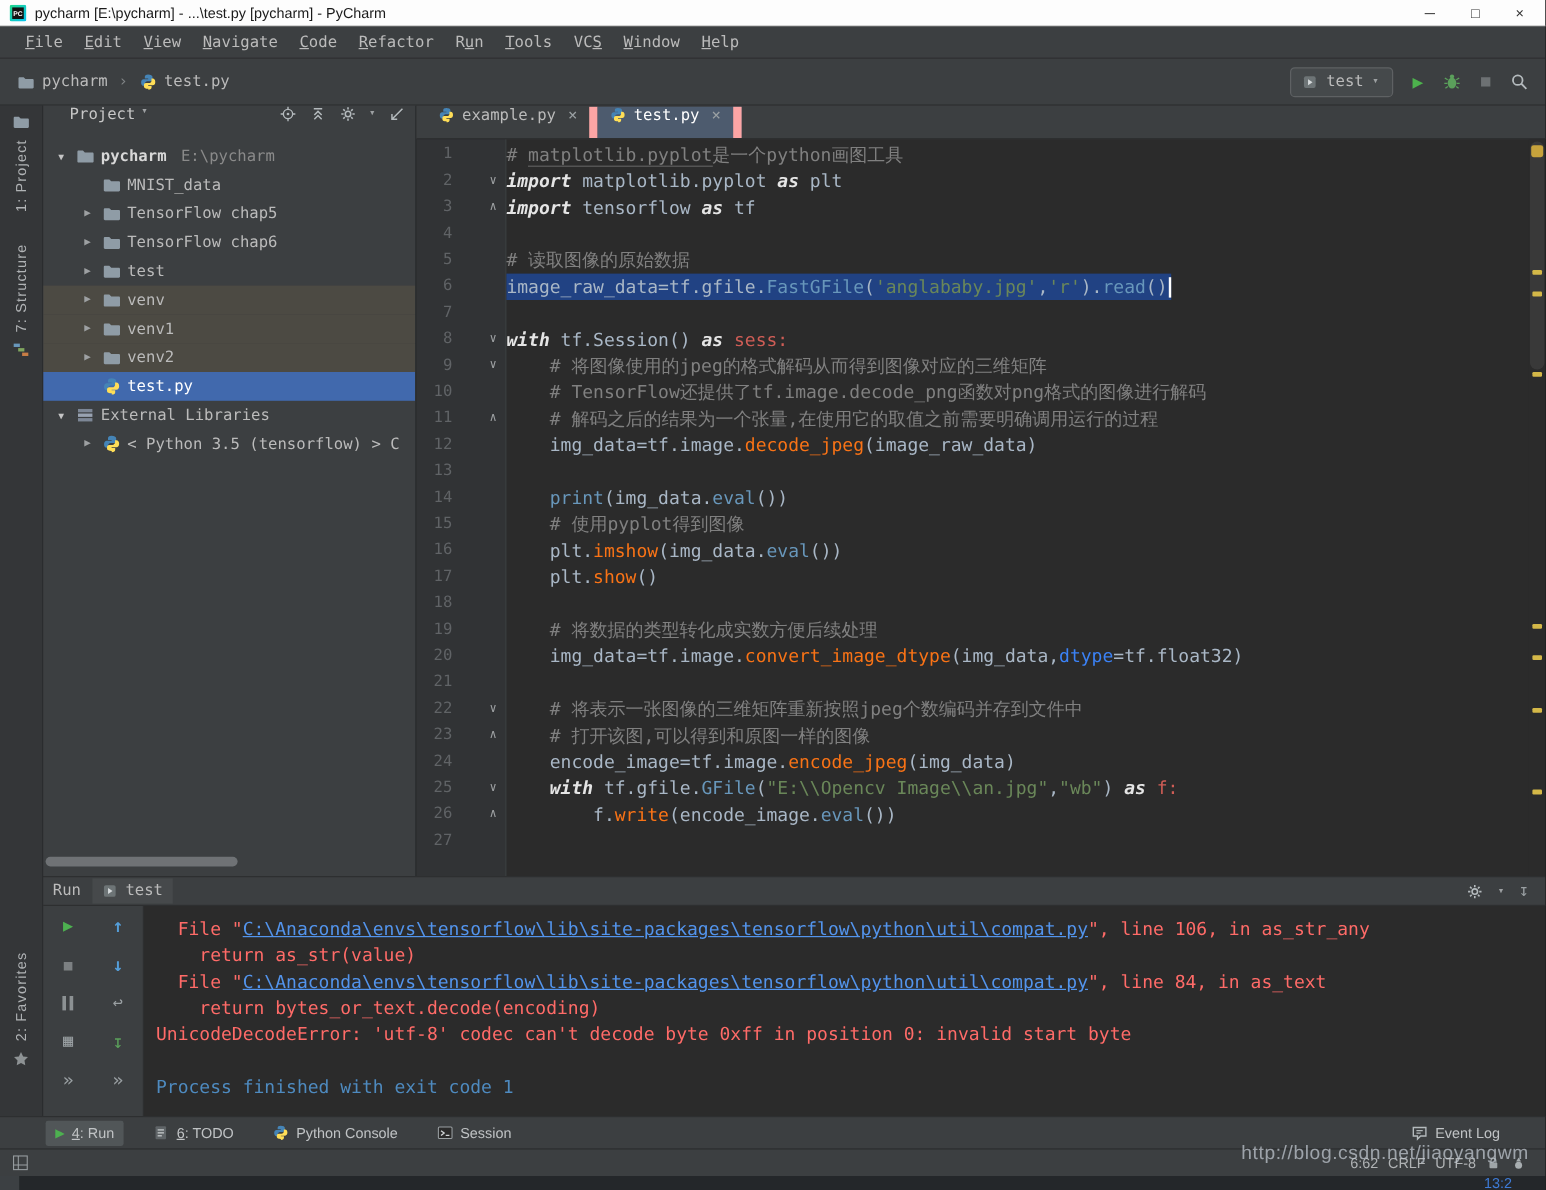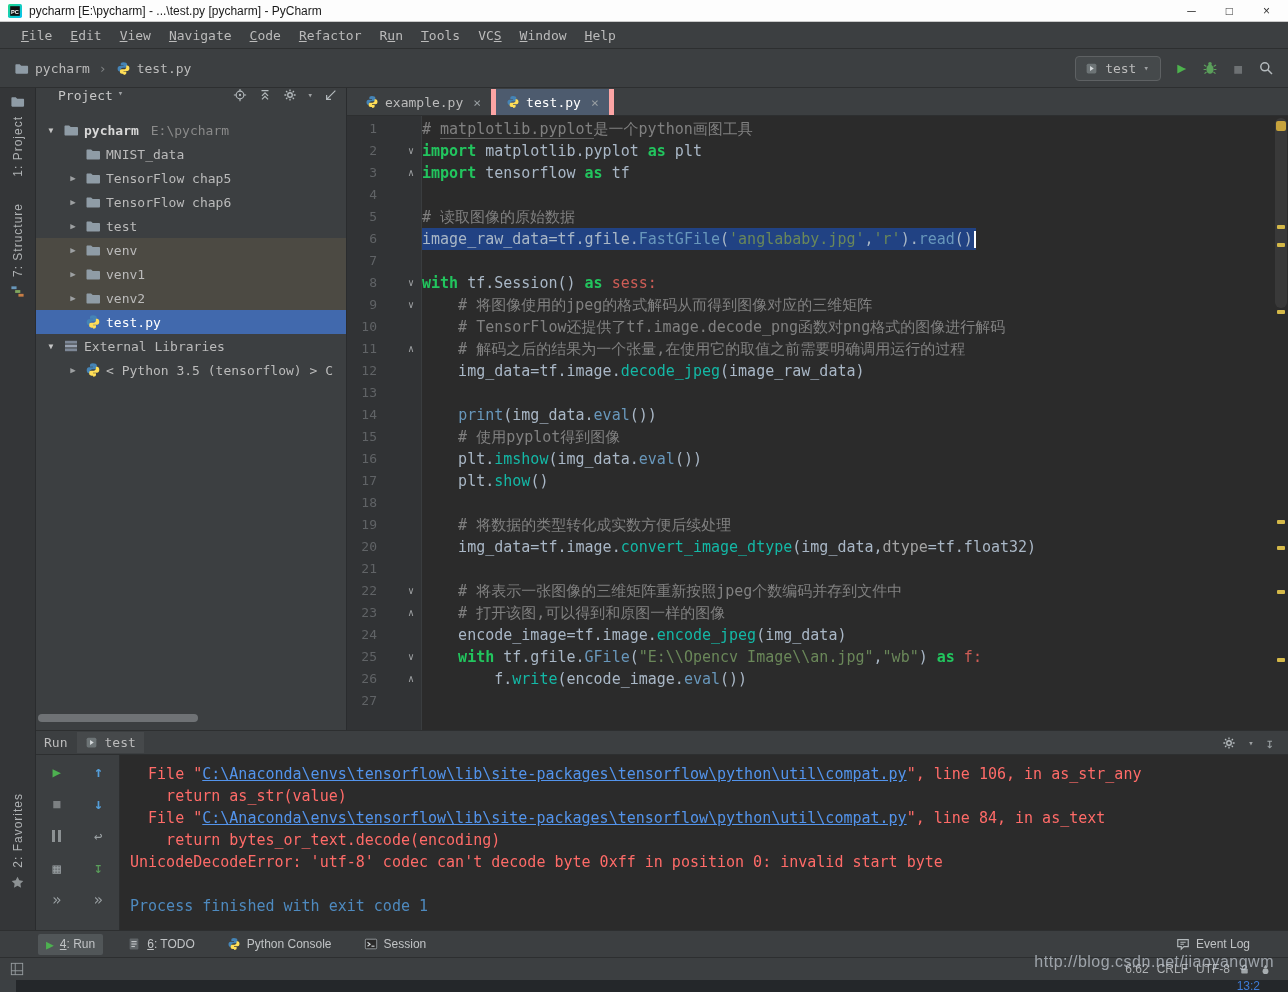--- a/index.html
+++ b/index.html
@@ -52,38 +52,38 @@
   .trow.sel .tlabel{color:#ffffff}
   .texp{width:14px;text-align:center;color:#9da0a2;font-size:9px;flex:none}
   .tlabel{color:#bbbbbb}
   .tlabel.b{font-weight:bold;color:#d8d8d8}
   .tsuffix{color:#8a8a8a;margin-left:7px}
   .hscroll{position:absolute;left:2px;bottom:8px;width:160px;height:8px;background:#85898c;border-radius:4px;opacity:.7}
 
   
   .editor{position:absolute;left:347px;top:88px;width:941px;height:642px;background:#2b2b2b}
   .tabbar{height:28px;background:#3c3f41;display:flex;align-items:flex-end;padding-left:8px;border-bottom:1px solid #2d2f30}
-  .tab{height:26px;display:flex;align-items:center;gap:6px;padding:0 10px;border-right:5px solid #fca5a5;color:#bbbbbb}
+  .tab{height:26px;display:flex;gap:6px;padding:0 10px;border-right:7px solid #fca5a5;color:#bbbbbb}
   .tab.active{background:#4d5b6e;color:#ffffff}
   .tab-close{color:#9aa0a3;margin-left:4px;font-size:13px}
   .ebody{position:absolute;left:0;top:28px;right:0;bottom:0;overflow:hidden}
   .gutterbg{position:absolute;left:0;top:0;bottom:0;width:75px;background:#313335;border-right:1px solid #3a3d3f}
   .codearea{position:absolute;left:0;top:2px;right:14px;font-size:15px;line-height:22px}
   .cl{display:flex;height:22px;align-items:center}
   .ln{width:30px;text-align:right;color:#606366;font-size:13px;flex:none}
   .fold{width:45px;flex:none;text-align:right;padding-right:8px;color:#9da0a2;font-size:10px}
   .ctext{white-space:pre;flex:none}
   .c-p{color:#a9b7c6}
   .c-c{color:#808080}
   .c-cu{color:#808080;border-bottom:1px solid #5f5f5f}
-  .c-k{color:#22c55e;font-weight:bold}
+  .c-k{color:#e5e5e5;font-style:italic;font-weight:bold}
   .c-s{color:#6a8759}
-  .c-f{color:#14b8a6}
+  .c-f{color:#f97316}
   .c-b{color:#6897bb}
-  .c-a{color:#a3a3a3}
+  .c-a{color:#3b82f6}
   .c-e{color:#cf5d56}
   .selwrap{background:#214283;display:inline-block}
   .caret{display:inline-block;width:2px;height:17px;background:#ffffff;vertical-align:middle;margin-left:1px}
   .rstripe{position:absolute;right:0;top:0;bottom:0;width:14px;background:#2b2b2b}
   .rthumb{position:absolute;left:1px;top:2px;width:12px;height:190px;background:rgba(255,255,255,.07);border-radius:6px}
   .rind{position:absolute;left:2px;top:5px;width:10px;height:10px;background:#c7a33c;border-radius:2px}
   .rmark{position:absolute;left:3px;width:8px;height:4px;background:#d4b848;border-radius:1px}
 
   
   .runpanel{position:absolute;left:36px;top:730px;width:1252px;height:200px;background:#2b2b2b;border-top:1px solid #2d2f30}

